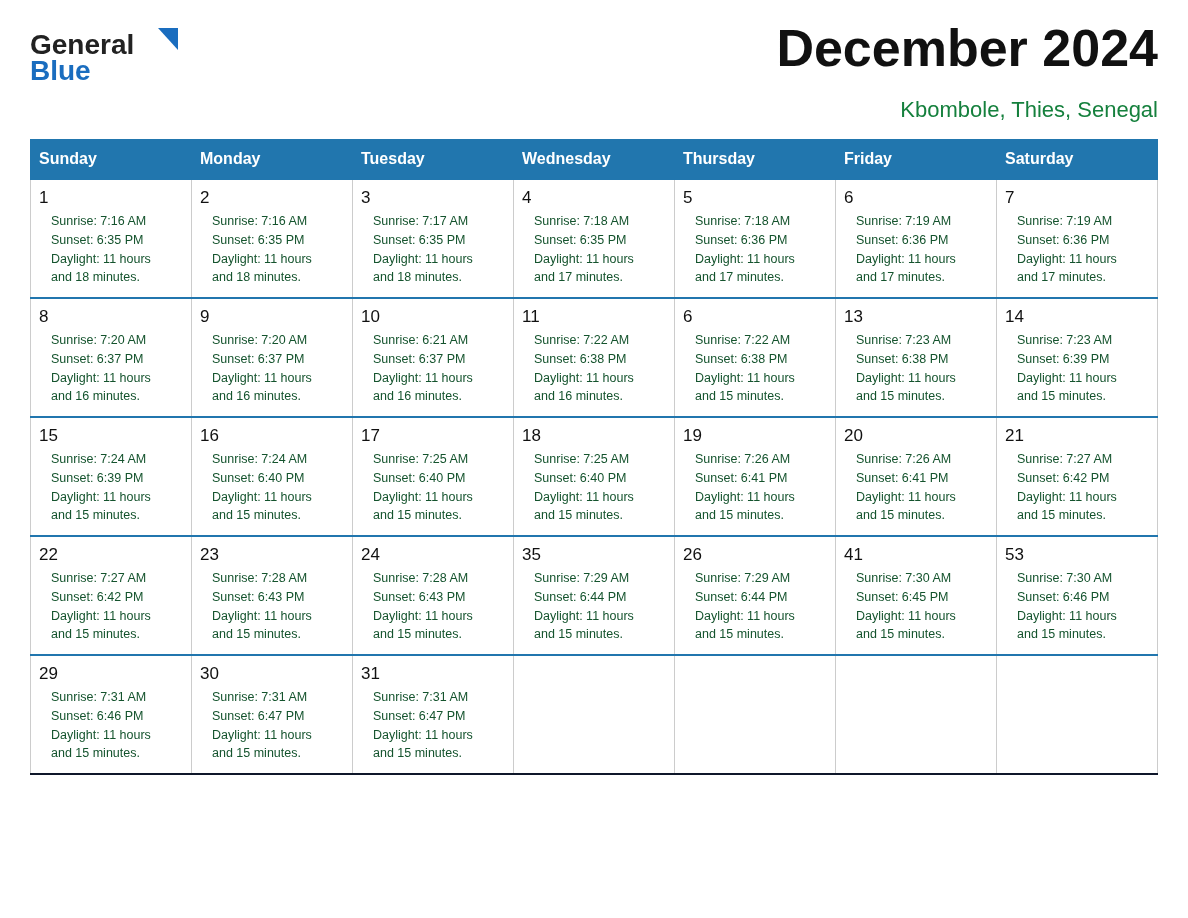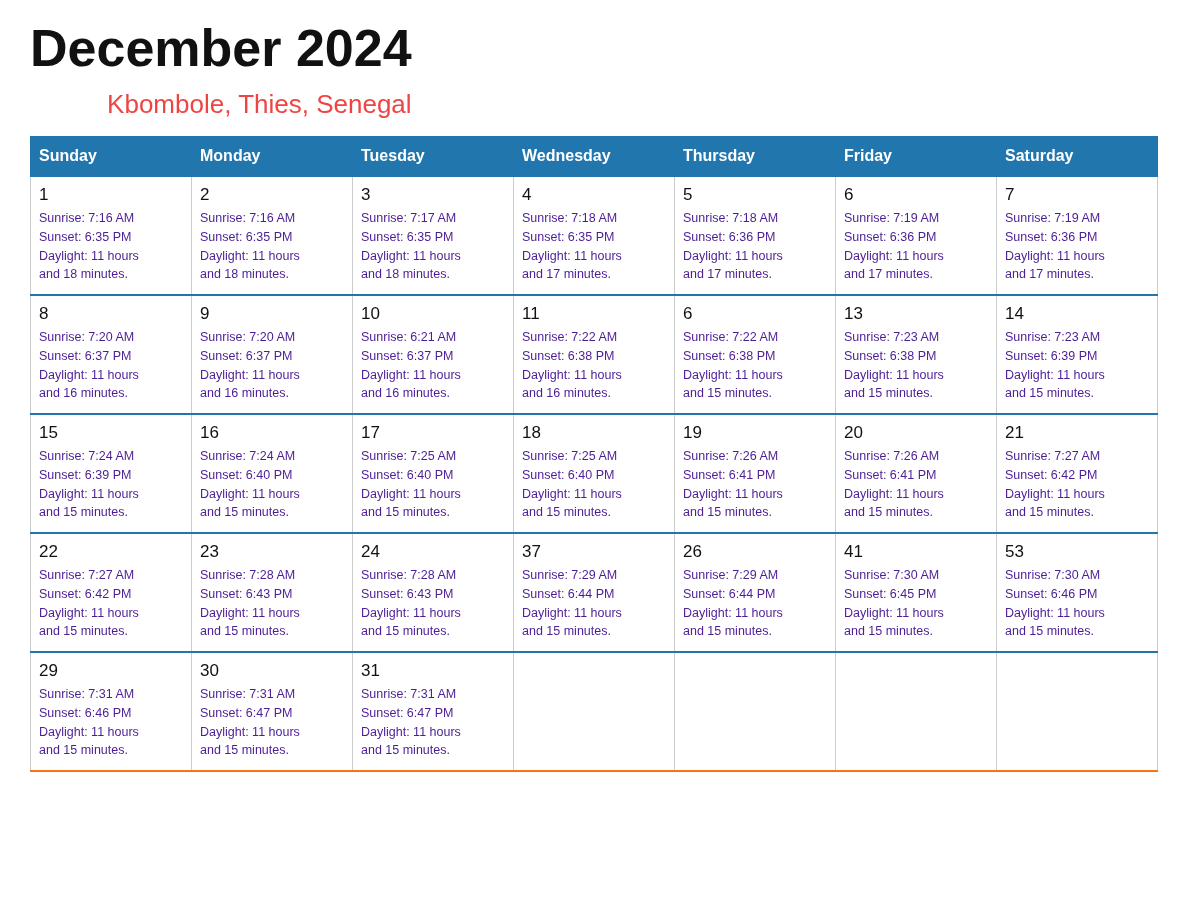--- a/index.html
+++ b/index.html
@@ -23,23 +23,23 @@
     .title-area {
       text-align: right;
     }
     .page-title {
       font-size: 52px;
       font-weight: bold;
       color: #111;
       line-height: 1.1;
     }
     .subtitle {
-      font-size: 26px;
-      color: #ef4444;
-      margin-top: 12px;
+      font-size: 22px;
+      color: #15803d;
+      margin-top: 20px;
     }
     .calendar-table {
       width: 100%;
       border-collapse: collapse;
       margin-top: 16px;
       border-radius: 15px;
     }
     .calendar-table th {
       background: #2176ae;
       color: #fff;
@@ -52,48 +52,59 @@
     .calendar-table td {
       vertical-align: top;
       padding: 8px 8px 10px 8px;
       border: 1px solid #ccc;
       font-size: 13px;
       min-width: 140px;
       min-height: 90px;
       background: #fff;
     }
     .calendar-table tr:last-child td {
-      border-bottom: 2px solid #f97316;
+      border-bottom: 2px solid #0f172a;
     }
     .calendar-table tbody tr td:first-child {
       border-left: 1px solid #ccc;
     }
     .day-num {
       font-size: 17px;
       font-weight: normal;
       color: #111;
       display: block;
       margin-bottom: 4px;
     }
     .day-info {
       font-size: 12.5px;
-      color: #4c1d95;
+      color: #14532d;
       line-height: 1.5;
+      margin-left: 12px;
     }
     .empty-cell {
       background: #fff;
     }
     .row-border-top td {
       border-top: 2px solid #2176ae !important;
     }
   </style>
 </head>
 <body>
 
 <div class="header-row">
+  <div class="logo-area">
+    <svg width="155" height="65" viewBox="0 0 155 65">
+
+      <text x="0" y="34" font-family="Arial, sans-serif" font-size="28" font-weight="bold" fill="#222">General</text>
+
+      <polygon points="128,8 148,8 148,30" fill="#1a6dbf"></polygon>
+
+      <text x="0" y="60" font-family="Arial, sans-serif" font-size="28" font-weight="bold" fill="#1a6dbf">Blue</text>
+    </svg>
+  </div>
   <div class="title-area">
     <div class="page-title">December 2024</div>
     <div class="subtitle">Kbombole, Thies, Senegal</div>
   </div>
 </div>
 
 <table class="calendar-table">
   <thead>
     <tr>
       <th>Sunday</th>
@@ -323,21 +334,21 @@
         <td>
         <span class="day-num">24</span>
         <div class="day-info">
           <span>Sunrise: 7:28 AM</span><br>
           <span>Sunset: 6:43 PM</span><br>
           <span>Daylight: 11 hours</span><br>
           <span>and 15 minutes.</span>
         </div>
       </td>
         <td>
-        <span class="day-num">37</span>
+        <span class="day-num">35</span>
         <div class="day-info">
           <span>Sunrise: 7:29 AM</span><br>
           <span>Sunset: 6:44 PM</span><br>
           <span>Daylight: 11 hours</span><br>
           <span>and 15 minutes.</span>
         </div>
       </td>
         <td>
         <span class="day-num">26</span>
         <div class="day-info">

